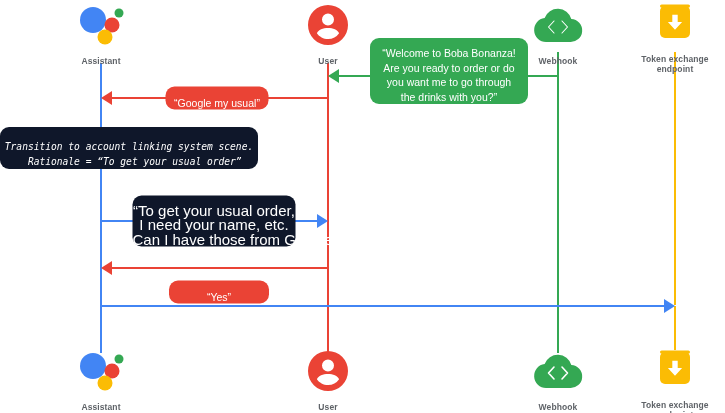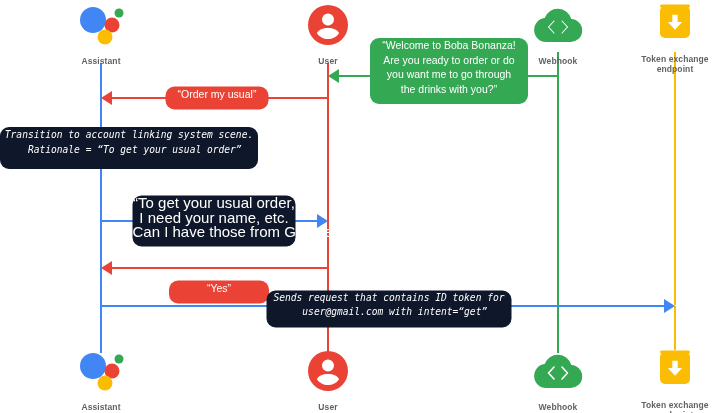--- a/index.html
+++ b/index.html
@@ -64,21 +64,21 @@
 
   
   .bubble {
     position: absolute;
     border-radius: 9px;
     color: #ffffff;
     text-align: center;
     box-sizing: border-box;
     transform: translate(-50%, -50%);
     display: flex;
-    align-items: flex-start;
+    align-items: flex-end;
     justify-content: center;
   }
   .bubble .btext { width: 100%; }
   .bubble.sans  { font-family: "Liberation Sans", sans-serif; }
   .bubble.mono  {
     font-family: "DejaVu Sans Mono", monospace;
     font-style: italic;
   }
   .b-blue  { background: #0f172a; }
   .b-red   { background: #EA4335; }
@@ -117,21 +117,21 @@
     <span class="btext">
       <span class="line">“Welcome to Boba Bonanza!</span>
       <span class="line">Are you ready to order or do</span>
       <span class="line">you want me to go through</span>
       <span class="line">the drinks with you?”</span>
     </span>
   </div>
 
   <div class="bubble b-red sans" style="left:217px; top:98px; width:103px; height:23px; font-size:10.5px; line-height:14px;">
     <span class="btext">
-      <span class="line">“Order my usual”</span>
+      <span class="line">“Google my usual”</span>
     </span>
   </div>
 
   <div class="bubble b-blue mono" style="left:129px; top:148px; width:258px; height:42px; font-size:9.6px; line-height:15px;">
     <span class="btext">
       <span class="line">Transition to account linking system scene.</span>
       <span class="line">  Rationale = “To get your usual order”</span>
     </span>
   </div>
 
@@ -142,26 +142,20 @@
       <span class="line">Can I have those from Google?”</span>
     </span>
   </div>
 
   <div class="bubble b-red sans" style="left:219px; top:268px; width:100px; height:23px; font-size:10.5px; line-height:14px;margin-top:24px;">
     <span class="btext">
       <span class="line">“Yes”</span>
     </span>
   </div>
 
-  <div class="bubble b-blue mono" style="left:389px; top:309px; width:245px; height:37px; font-size:9.6px; line-height:14px;">
-    <span class="btext">
-      <span class="line">Sends request that contains ID token for</span>
-      <span class="line">  user@gmail.com with intent=“get”</span>
-    </span>
-  </div>
 
   <div class="actor" style="left:101px; top:4px;">
     <div class="actor-icon">
       <svg width="46" height="40" viewBox="0 0 46 40" aria-hidden="true">
         <circle cx="15" cy="15" r="13" fill="#4285F4"></circle>
         <circle cx="34" cy="20" r="7.5" fill="#EA4335"></circle>
         <circle cx="41" cy="8" r="4.5" fill="#34A853"></circle>
         <circle cx="27" cy="32" r="7.5" fill="#FBBC04"></circle>
       </svg>
     </div>

